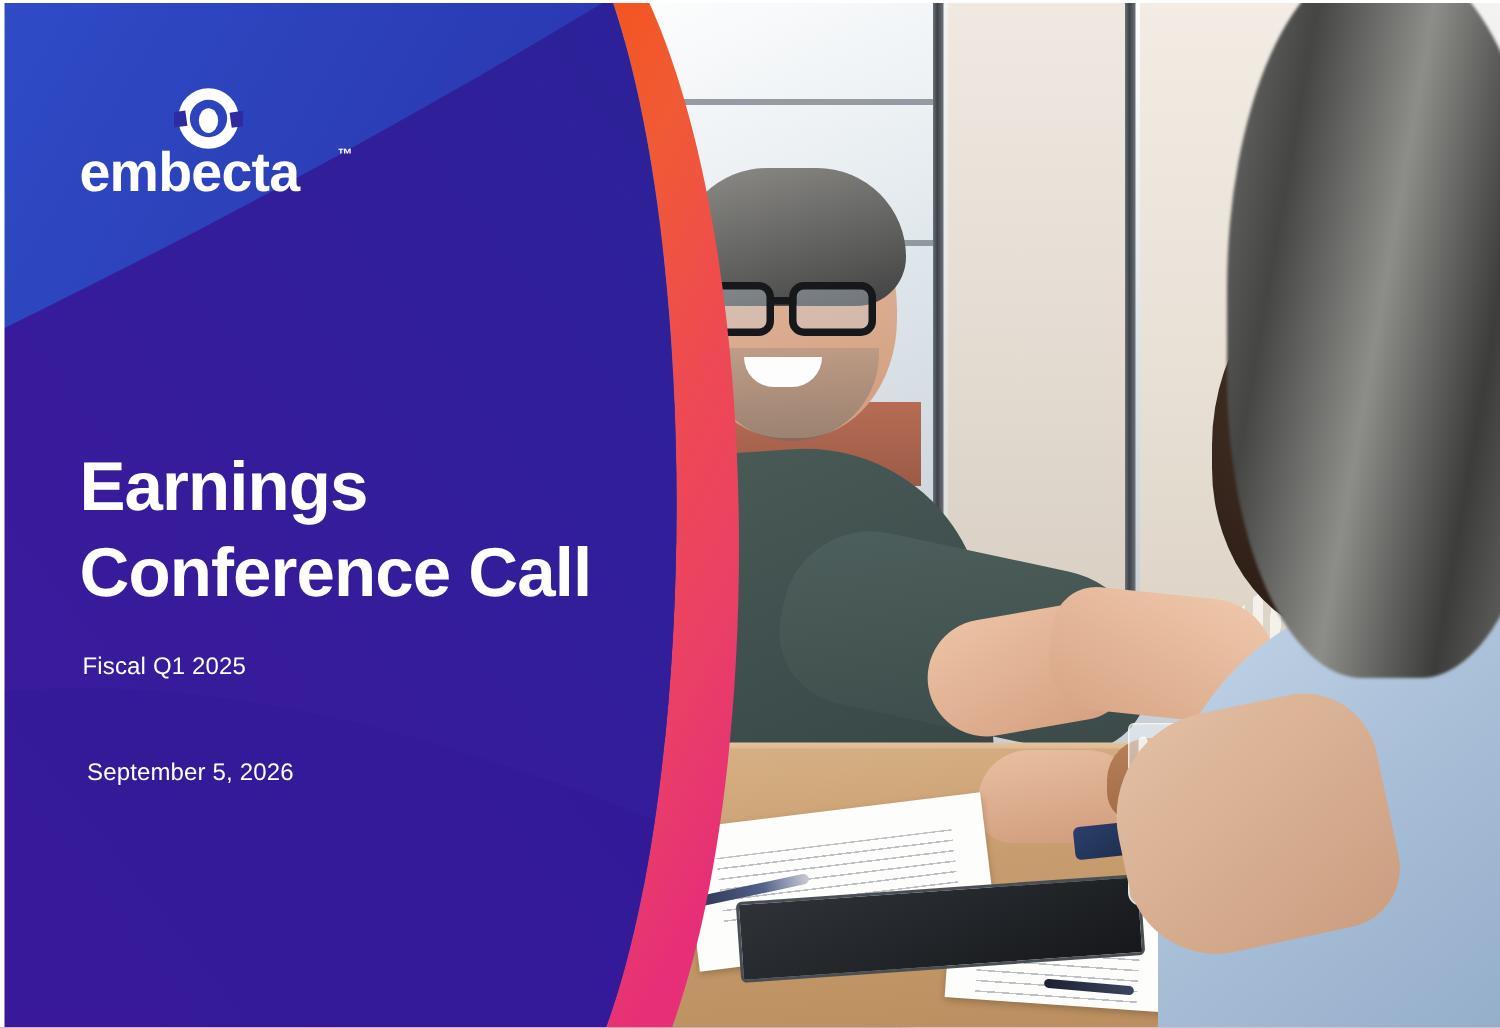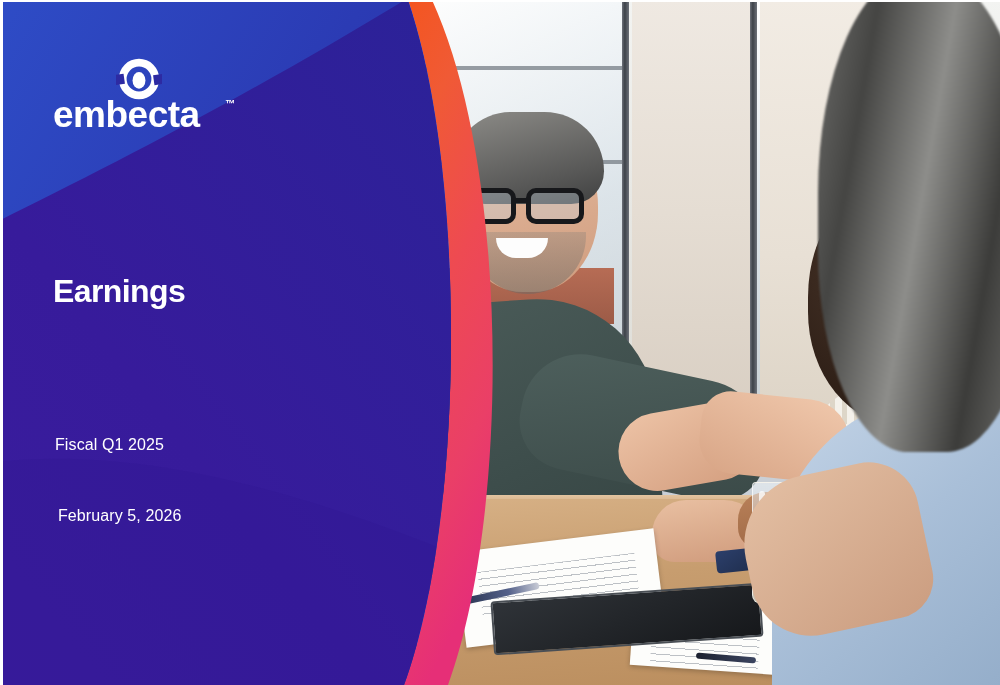--- a/index.html
+++ b/index.html
@@ -274,23 +274,23 @@
   .logo-tm {
     position: absolute;
     left: 172px; top: 42px;
     font-size: 10px;
     font-weight: 700;
     color: #ffffff;
   }
 
   .title {
     position: absolute;
-    left: 53px; top: 272px;
+    left: 53px; top: 296px;
     width: 380px;
-    font-size: 32px;
+    font-size: 46px;
     font-weight: 700;
     line-height: 1.24;
     letter-spacing: -0.6px;
     color: #ffffff;
   }
   .title .l2 { display: block; }
 
   .fiscal {
     position: absolute;
     left: 55px; top: 436px;
@@ -460,21 +460,22 @@
 
           <ellipse cx="50" cy="53" rx="14" ry="18" fill="#ffffff"></ellipse>
         </svg>
       </span>
       <span class="logo-word">embecta</span>
       <span class="logo-tm">™</span>
     </div>
 
     <h1 class="title">
       <span>Earnings</span>
+      <span class="l2">Conference Call</span>
     </h1>
 
     <div class="fiscal">Fiscal Q1 2025</div>
 
-    <div class="date">February 5, 2026</div>
+    <div class="date">September 5, 2026</div>
   </div>
 
   <div class="page-edge"></div>
 </div>
 
 </body></html>

